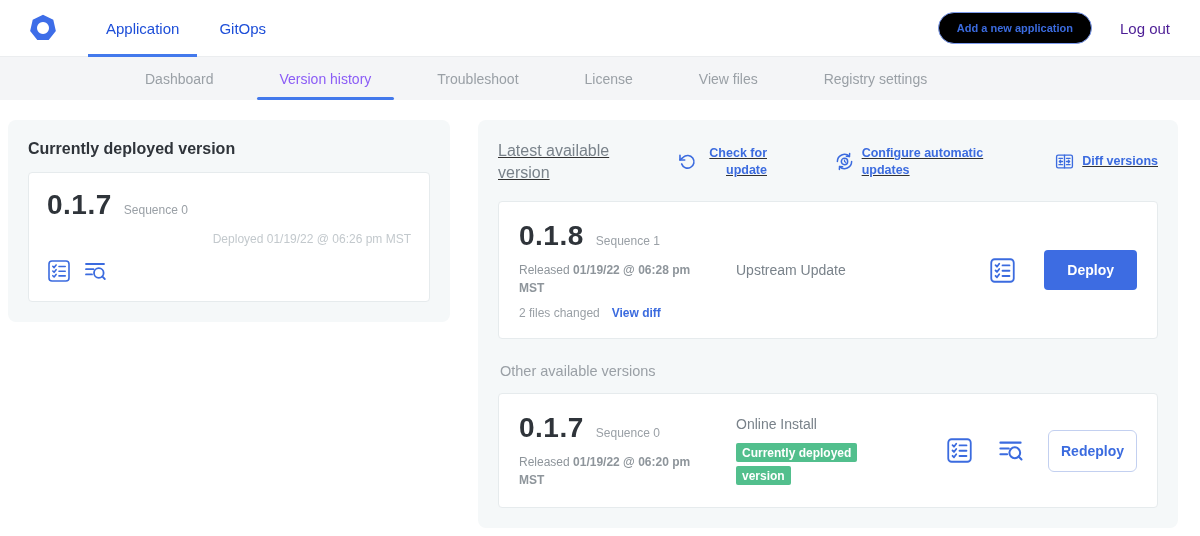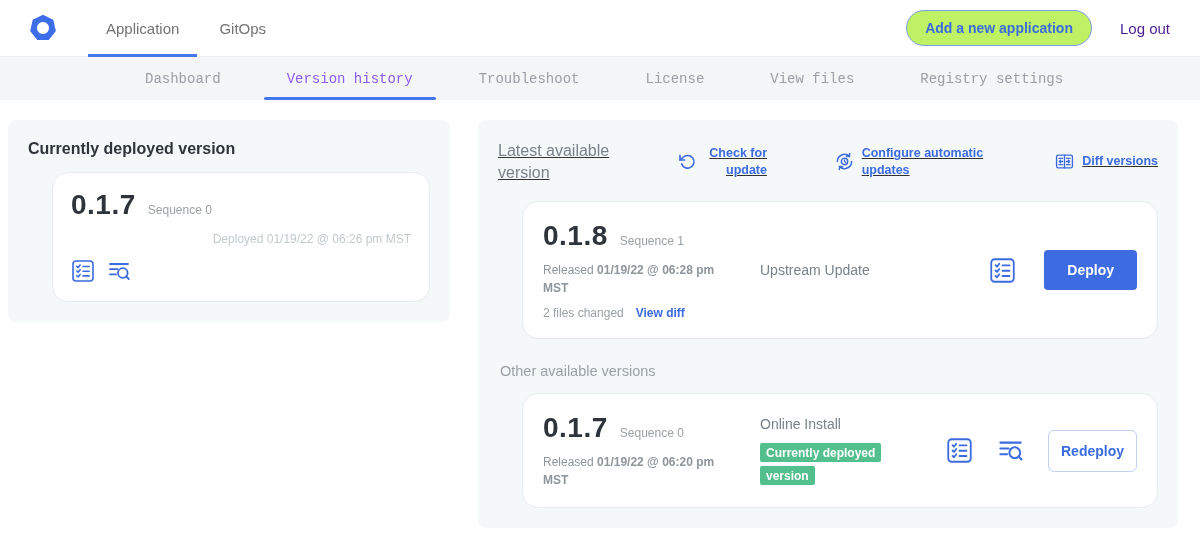--- a/index.html
+++ b/index.html
@@ -6,41 +6,41 @@
   html,body { width:1200px; height:536px; overflow:hidden; background:#fff;
     font-family:"Liberation Sans", sans-serif; color:#323232; }
 
   
   .header { height:57px; display:flex; align-items:center; background:#fff;
     border-bottom:1px solid #ebedef; padding:0 30px 0 28px; }
   .logo-svg { width:30px; height:30px; display:block; }
   .logo-wrap { margin-right:28px; cursor:pointer; }
   .nav-tabs { display:flex; height:57px; }
   .nav-tab { position:relative; display:flex; align-items:center; padding:0 20px;
-    font-size:15px; color:#737373; cursor:pointer; }
+    font-size:15px; color:#1d4ed8; cursor:pointer; }
   .nav-tab.active::after { content:""; position:absolute; left:2px; right:2px; bottom:0;
     height:3px; background:#4379ec; }
   .header-right { margin-left:auto; display:flex; align-items:center; gap:28px; }
-  .add-app-btn { border:1px solid #7d9bee; color:#3b6bdf; background:#bef264;
-    border-radius:20px; padding:9px 18px; font-size:14px; font-weight:bold; cursor:pointer;
+  .add-app-btn { border:1px solid #7d9bee; color:#3b6bdf; background:#000000;
+    border-radius:20px; padding:9px 18px; font-size:11px; font-weight:bold; cursor:pointer;
     font-family:"Liberation Sans", sans-serif; }
   .logout { font-size:15px; color:#4c1d95; cursor:pointer; }
 
   
   .subnav { height:43px; background:#f4f5f7; display:flex; align-items:stretch; padding-left:112px; }
   .subnav-tab { position:relative; display:flex; align-items:center; padding:0 33px;
-    font-size:14px; color:#9aa0a6; cursor:pointer; white-space:nowrap;font-family:Liberation Mono, monospace; }
+    font-size:14px; color:#9aa0a6; cursor:pointer; white-space:nowrap; }
   .subnav-tab.active { color:#8b5cf6; font-weight:500;text-align:center; }
   .subnav-tab.active::after { content:""; position:absolute; left:10px; right:10px; bottom:0;
     height:3px; background:#4379ec; border-radius:2px; }
 
   
   .main { padding:20px 22px 0 8px; display:flex; align-items:flex-start; gap:28px; }
   .card { background:#f5f8f9; border-radius:8px; }
-  .white-card { background:#fff; border:1px solid #e6ebed; border-radius:16px;margin-left:24px; }
+  .white-card { background:#fff; border:1px solid #e6ebed; border-radius:4px; }
 
   
   .left-card { width:442px; padding:20px; }
   .left-card-title { font-size:16px; font-weight:bold; color:#2f343a; margin-bottom:14px; }
   .deployed-inner { padding:16px 18px 18px; }
   .version-row { display:flex; align-items:baseline; gap:12px; }
   .version-number { font-size:28px; font-weight:bold; color:#2f343a; letter-spacing:.5px; }
   .sequence { font-size:12px; color:#9aa0a6; }
   .deployed-at { font-size:12px; color:#c3c9cd; margin-top:11px;text-align:right; }
   .icon-row { display:flex; gap:12px; margin-top:13px; }

